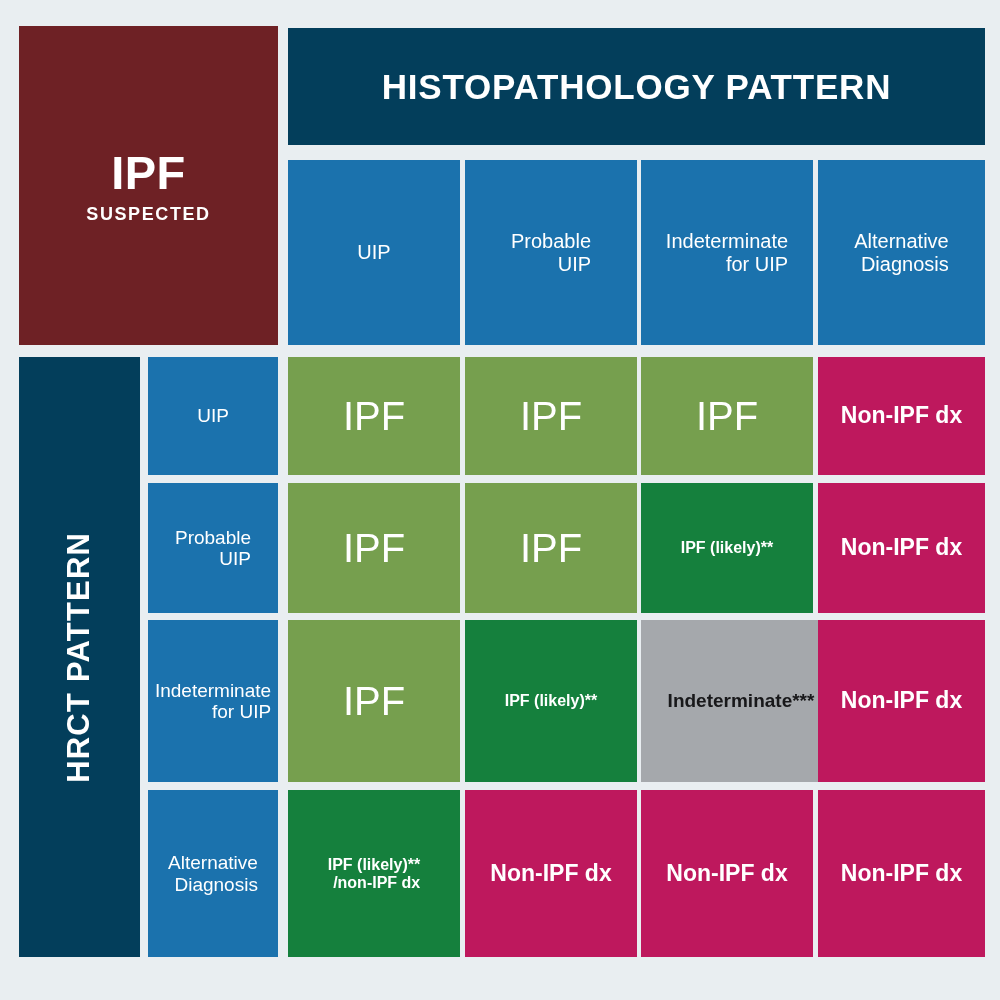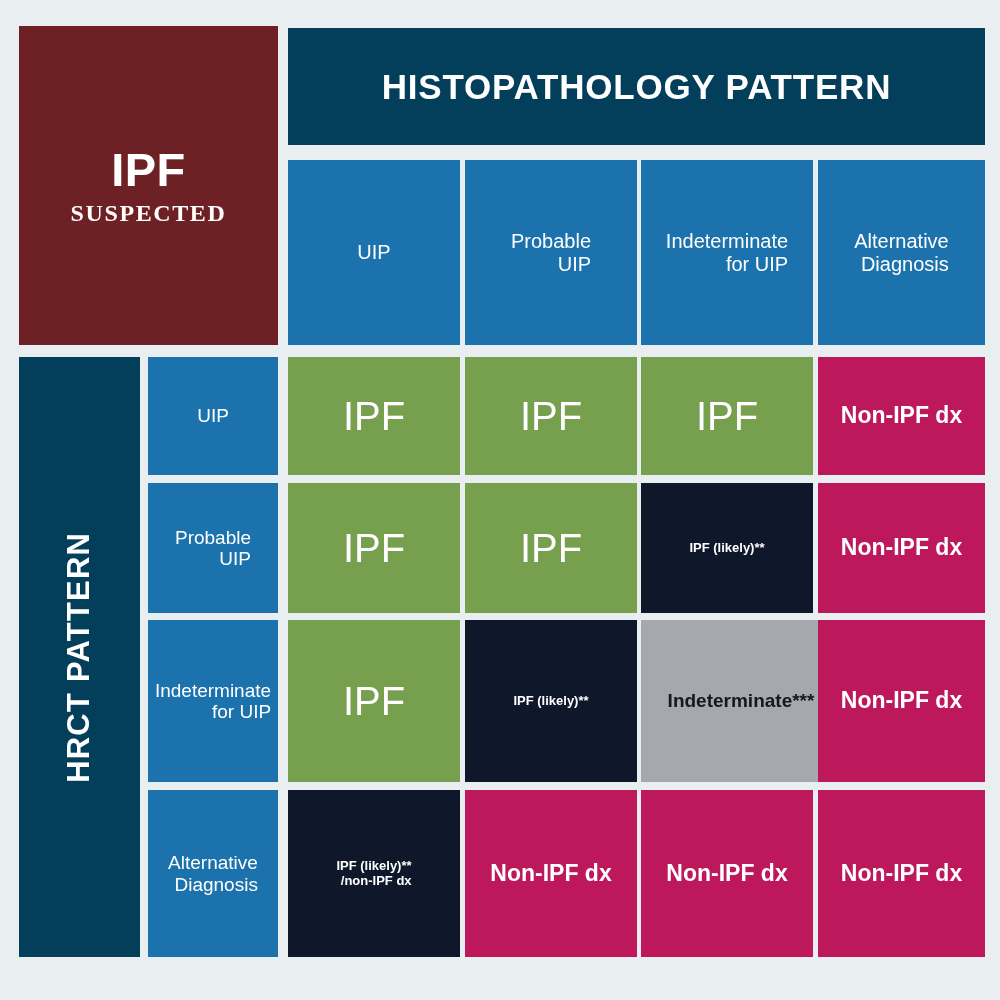--- a/index.html
+++ b/index.html
@@ -41,25 +41,24 @@
     height: 319px;
     background: #6e2125;
     flex-direction: column;
   }
   #suspected-title {
     font-size: 47px;
     font-weight: bold;
     letter-spacing: 0.5px;
   }
   #suspected-subtitle {
-    font-size: 24px;
+    font-size: 18px;
     font-weight: bold;
     letter-spacing: 1.6px;
     margin-top: 4px;
-    font-family: Liberation Serif, serif;
   }
 
   
   #histo-banner {
     left: 288px;
     top: 28px;
     width: 697px;
     height: 117px;
     background: #033e5b;
     font-size: 35px;
@@ -104,22 +103,22 @@
   
   .result-cell {
     font-weight: bold;
   }
   .result-cell.tone-ipf {
     background: #769f4e;
     font-weight: normal;
     font-size: 40px;
   }
   .result-cell.tone-likely {
-    background: #0f172a;
-    font-size: 13px;
+    background: #15803d;
+    font-size: 16px;
   }
   .result-cell.tone-nonipf {
     background: #be185d;
     font-size: 23px;
   }
   .result-cell.tone-indeterminate {
     background: #a5a8ac;
     color: #18181a;
     font-size: 19px;
   }

